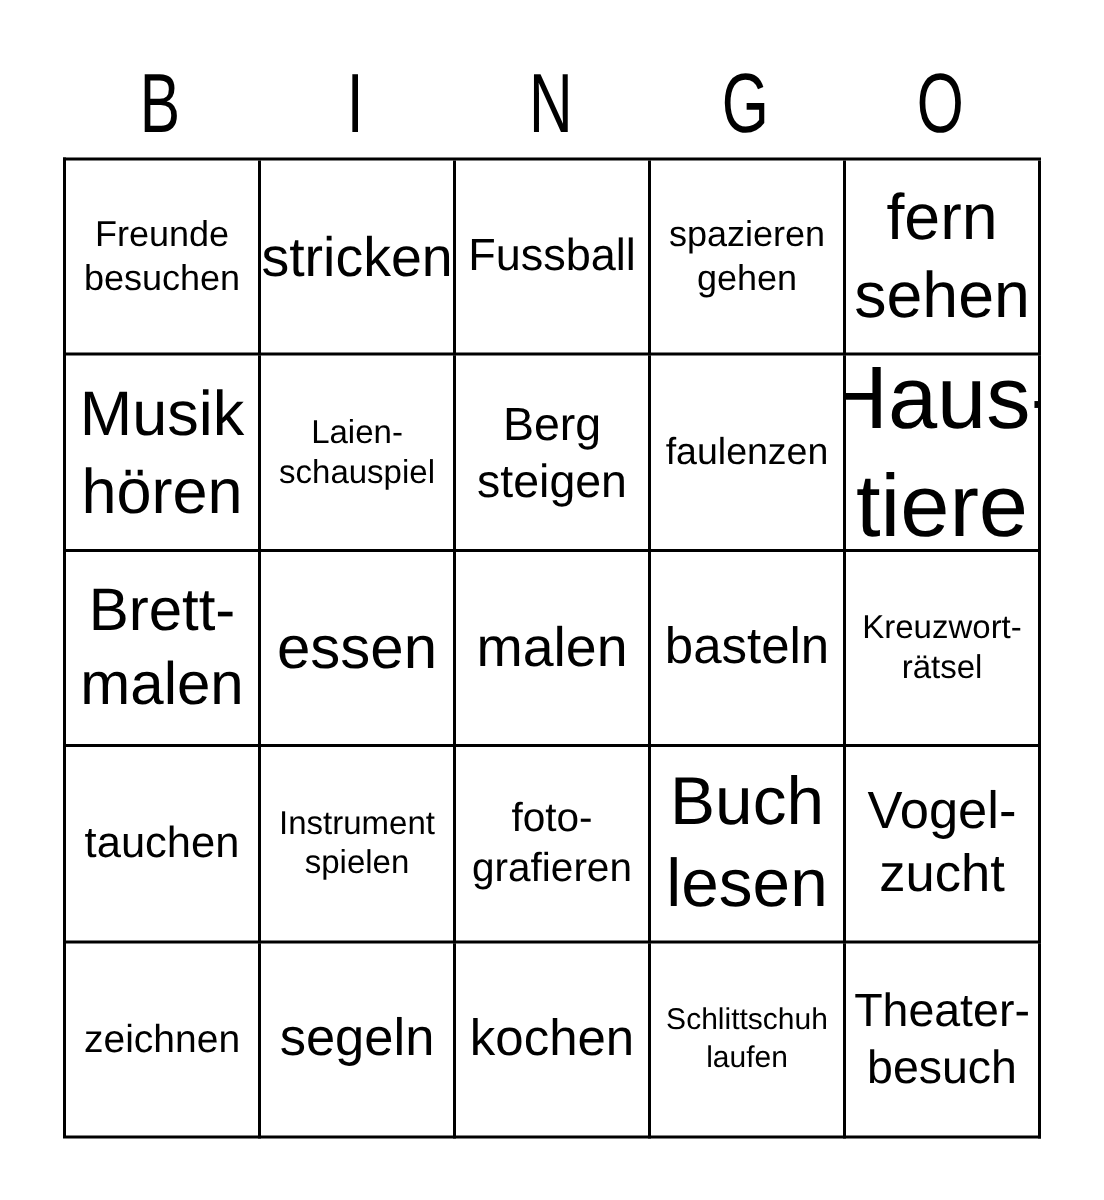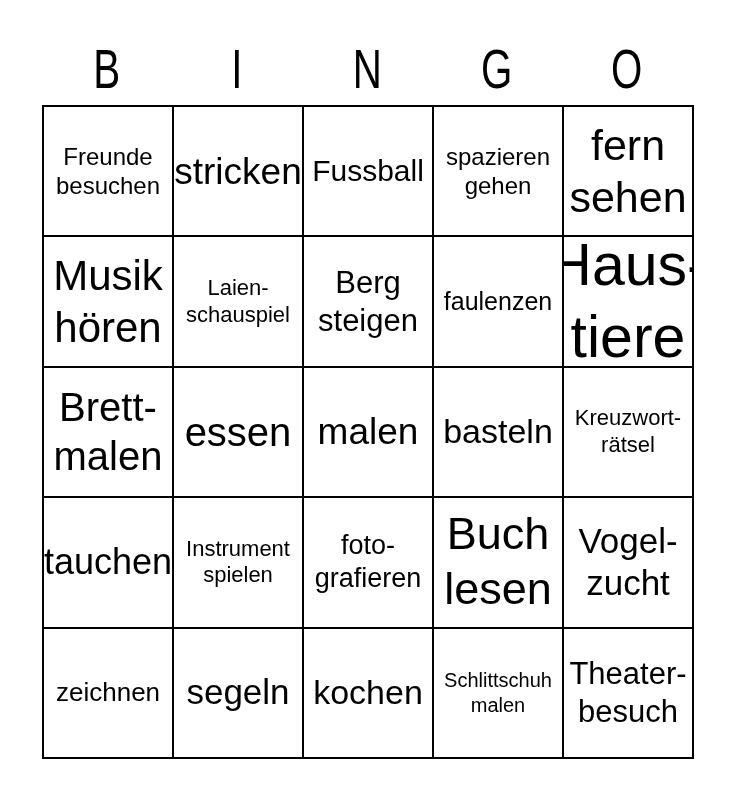--- a/index.html
+++ b/index.html
@@ -60,21 +60,21 @@
     justify-content: center;
     text-align: center;
     white-space: pre-line;
     line-height: 1.22;
     padding: 16px;
     overflow: hidden;
   }
   
   .fs20{font-size:20px} .fs22{font-size:22px} .fs24{font-size:24px}
   .fs25{font-size:25px} .fs26{font-size:26px} .fs27{font-size:27px}
-  .fs29{font-size:36px} .fs30{font-size:30px} .fs31{font-size:31px}
+  .fs29{font-size:29px} .fs30{font-size:30px} .fs31{font-size:31px}
   .fs32{font-size:37px} .fs34{font-size:34px} .fs35{font-size:35px}
   .fs37{font-size:37px} .fs40{font-size:40px} .fs42{font-size:42px}
   .fs43{font-size:43px} .fs44{font-size:59px} .fs45{font-size:45px}
 </style>
 </head>
 <body>
 
 <div class="card">
 
   <div class="title">
@@ -131,18 +131,18 @@
 grafieren</div>
     <div class="cell fs45">Buch
 lesen</div>
     <div class="cell fs35">Vogel-
 zucht</div>
 
     <div class="cell fs26">zeichnen</div>
     <div class="cell fs35">segeln</div>
     <div class="cell fs34">kochen</div>
     <div class="cell fs20">Schlittschuh
-malen</div>
+laufen</div>
     <div class="cell fs31">Theater-
 besuch</div>
 
   </div>
 </div>
 
 </body></html>

